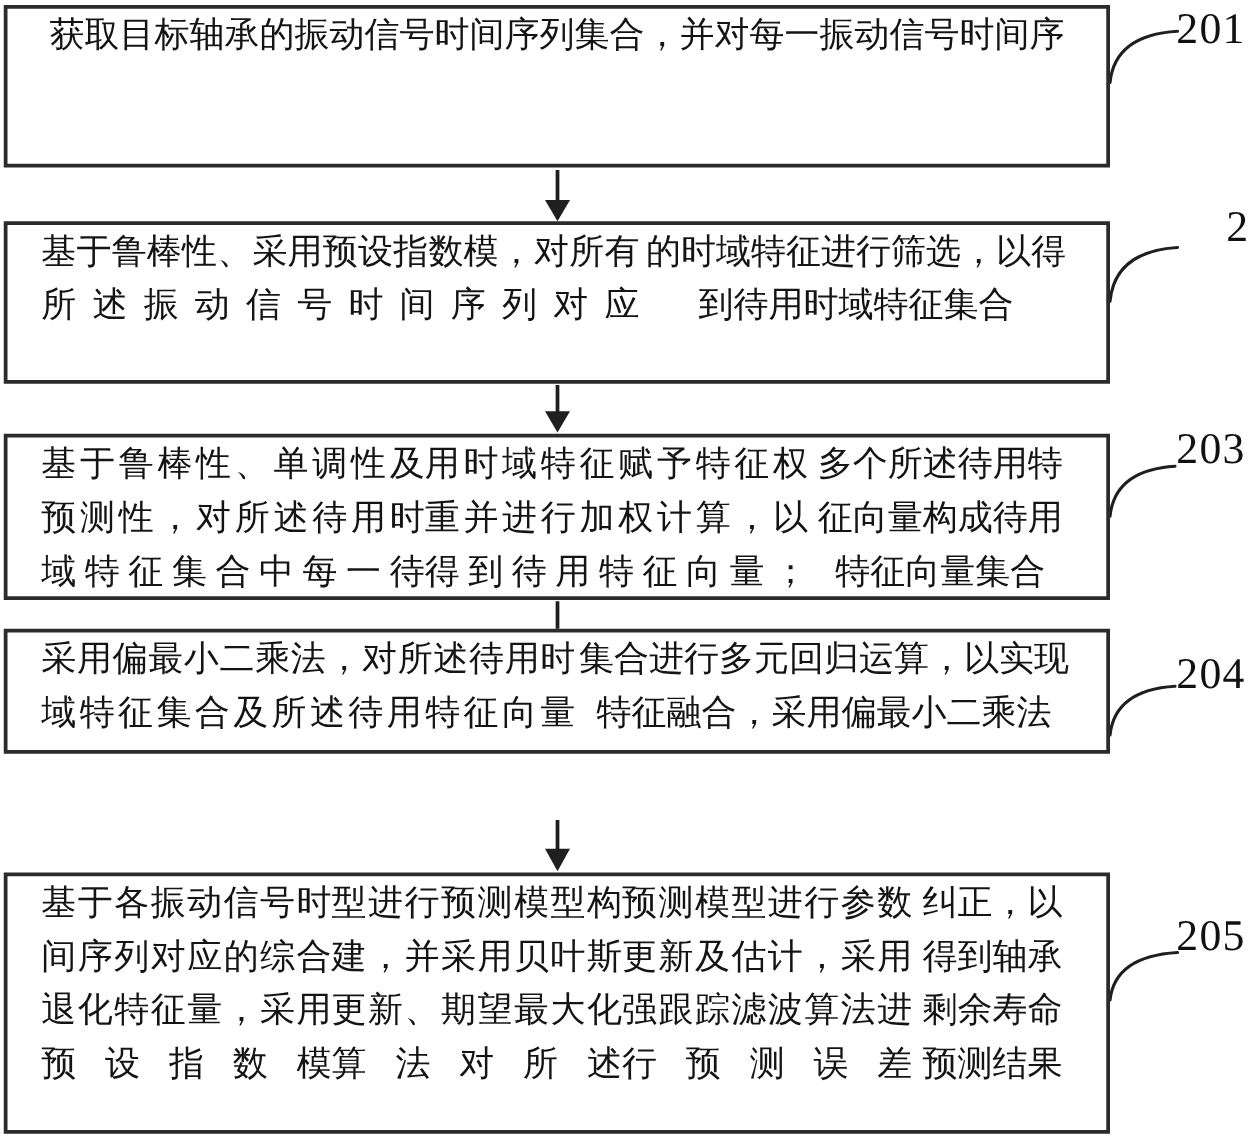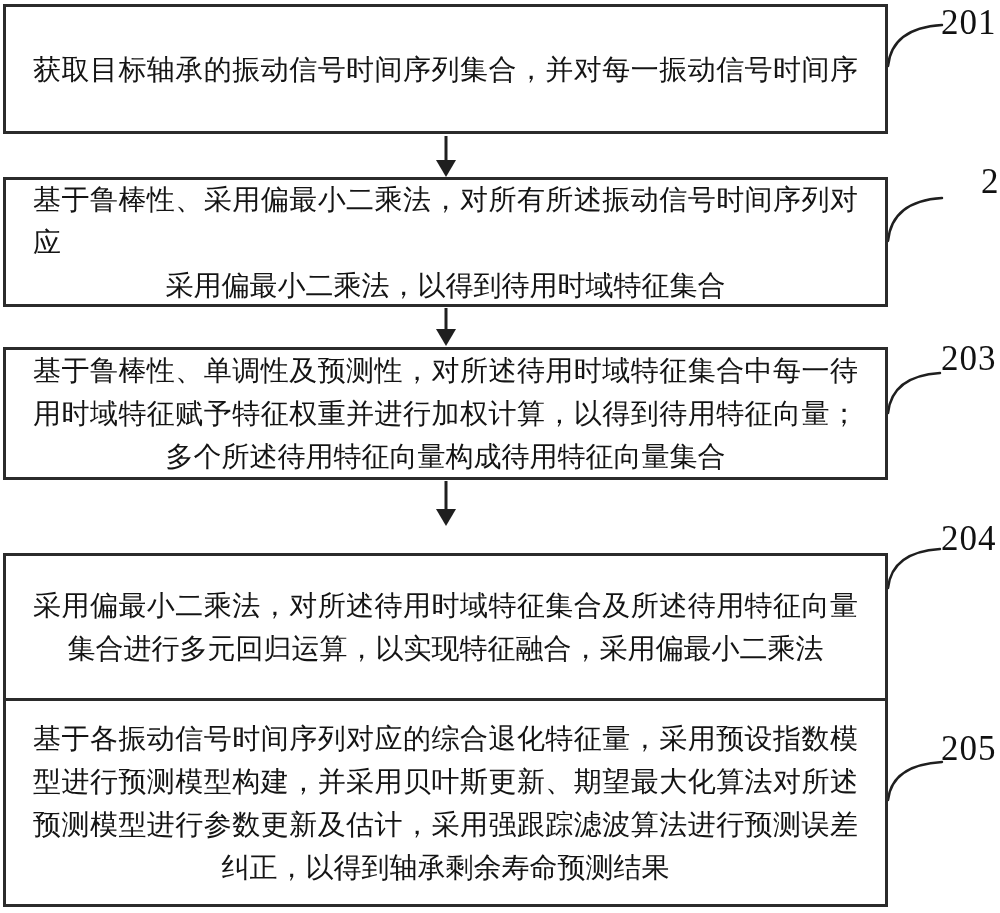--- a/index.html
+++ b/index.html
@@ -18,21 +18,21 @@
     pointer-events: none;
   }
   .flow-box {
     position: absolute;
     left: 3px;
     width: 885px;
     box-sizing: border-box;
     border: 3px solid #2b2b2b;
     background: #ffffff;
     display: flex;
-    flex-direction: column;
+    flex-direction: row;
     justify-content: center;
     padding: 0 27px;
   }
   .ln {
     font-size: 28px;
     line-height: 43px;
     color: #141414;
     white-space: normal;
   }
   .ln-fill   { text-align: justify; text-align-last: justify; }
@@ -43,21 +43,21 @@
     font-size: 35px;
     line-height: 35px;
     color: #111111;
     font-family: "Liberation Serif", "DejaVu Serif", serif;
     letter-spacing: 1px;
     text-align: center;
   }
   .box-201 { top: 4px;   height: 130px; }
   .box-202 { top: 177px; height: 130px; }
   .box-203 { top: 347px; height: 133px; }
-  .box-204 { top: 553px; height: 148px; }
+  .box-204 { top: 503px; height: 100px; }
   .box-205 { top: 698px; height: 209px; }
   .ref-201 { top: 5px; }
   .ref-202 { top: 164px; margin-left: 40px; }
   .ref-203 { top: 341px; }
   .ref-204 { top: 521px; }
   .ref-205 { top: 731px; }
 </style>
 </head>
 <body>
 
@@ -91,22 +91,22 @@
       <path d="M 888 588 Q 892 552 940 549"></path>
       <path d="M 888 800 Q 892 765 942 762"></path>
     </g>
   </svg>
 
   <div class="flow-box box-201">
     <div class="ln ln-fill">获取目标轴承的振动信号时间序列集合，并对每一振动信号时间序</div>
   </div>
 
   <div class="flow-box box-202">
-    <div class="ln ln-fill">基于鲁棒性、采用偏最小二乘法，对所有所述振动信号时间序列对应</div>
-    <div class="ln ln-center">采用偏最小二乘法，以得到待用时域特征集合</div>
+    <div class="ln ln-fill">基于鲁棒性、采用预设指数模，对所有所述振动信号时间序列对应</div>
+    <div class="ln ln-center">的时域特征进行筛选，以得到待用时域特征集合</div>
   </div>
 
   <div class="flow-box box-203">
     <div class="ln ln-fill">基于鲁棒性、单调性及预测性，对所述待用时域特征集合中每一待</div>
     <div class="ln ln-fill">用时域特征赋予特征权重并进行加权计算，以得到待用特征向量；</div>
     <div class="ln ln-center">多个所述待用特征向量构成待用特征向量集合</div>
   </div>
 
   <div class="flow-box box-204">
     <div class="ln ln-fill">采用偏最小二乘法，对所述待用时域特征集合及所述待用特征向量</div>

